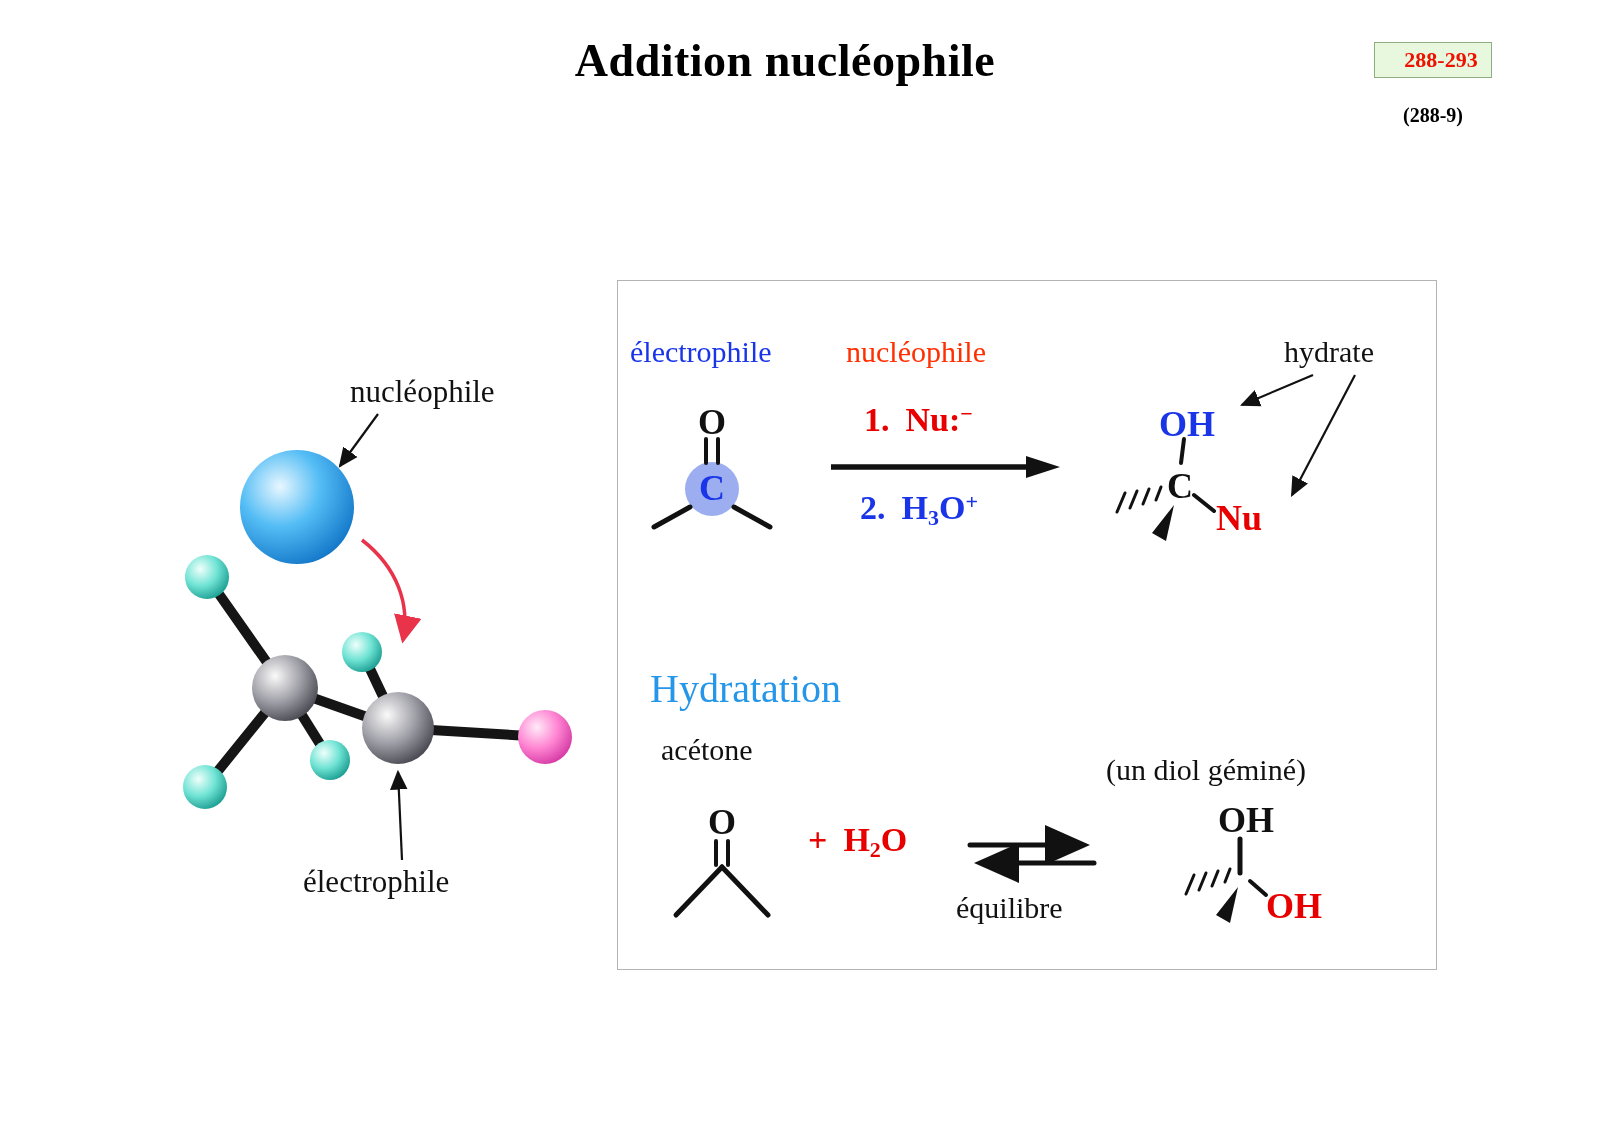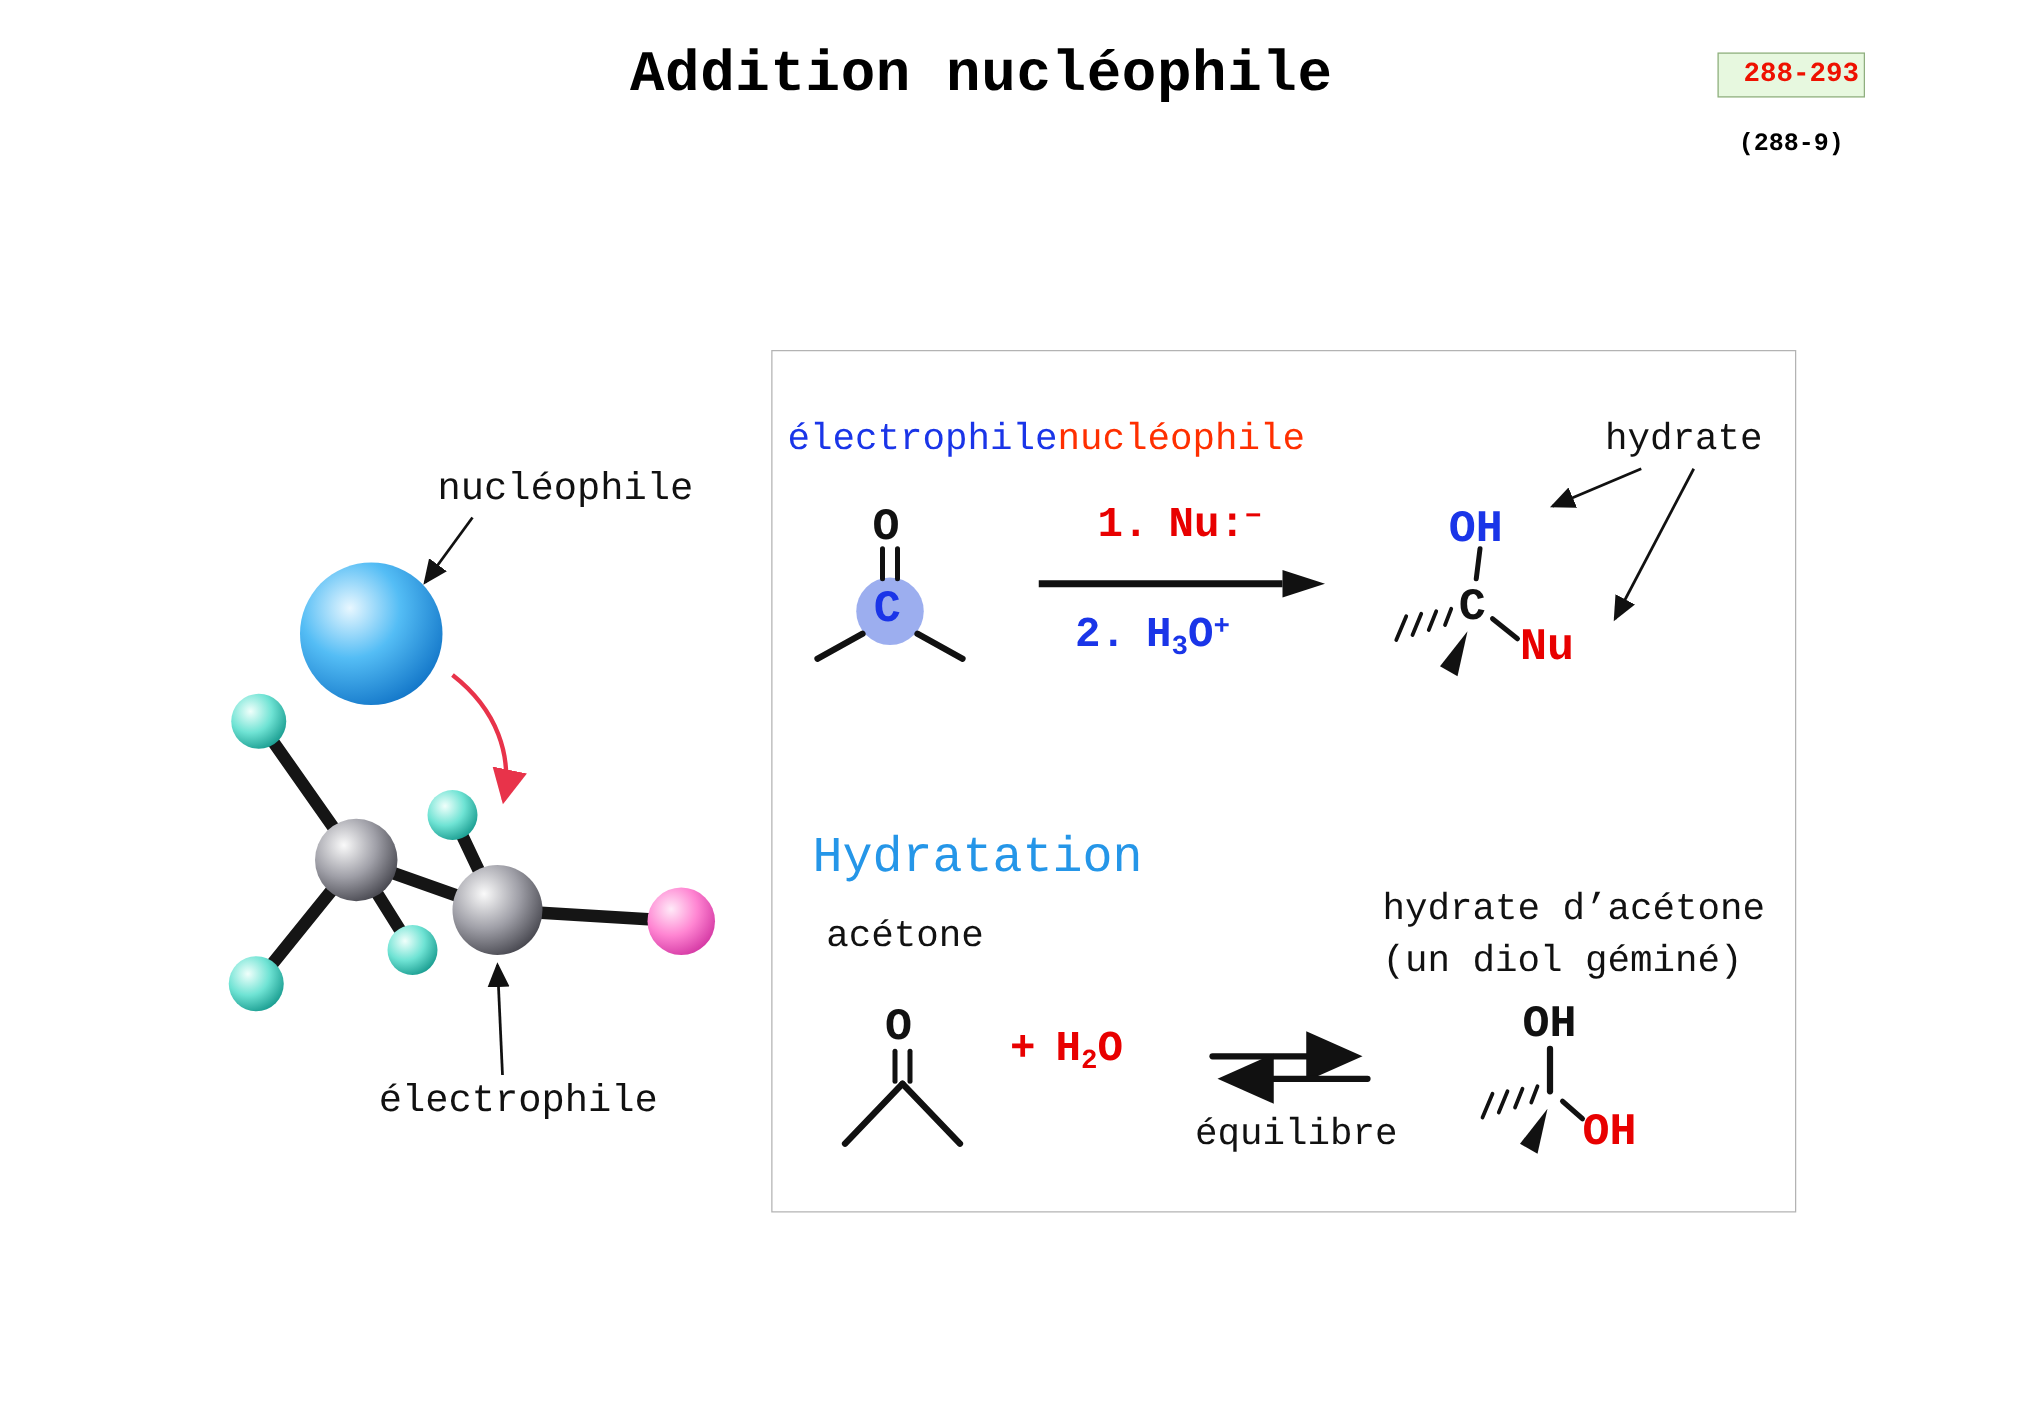--- a/index.html
+++ b/index.html
@@ -1,18 +1,18 @@
 <!DOCTYPE html>
 <html><head>
 <meta charset="utf-8">
 <style>
   html,body { margin:0; padding:0; background:#ffffff; }
   .canvas {
     position:relative; width:1623px; height:1125px; background:#ffffff;
-    font-family:Liberation Mono, monospace; color:#111; overflow:hidden;
+    font-family:Liberation Serif, serif; color:#111; overflow:hidden;
   }
   .abs { position:absolute; }
   .title {
     position:absolute; left:395px; top:34px; width:780px; text-align:center;
     font-size:46px; font-weight:800; letter-spacing:0.5px; color:#000;
   }
   .ref-box {
     position:absolute; left:1374px; top:42px; width:118px; height:36px;
     background:#e7f8df; border:1px solid #8fae7f; box-sizing:border-box;
     text-align:center; line-height:34px; font-size:22px; font-weight:bold; color:#ee1100;padding-left:16px;
@@ -180,35 +180,34 @@
       <polygon points="620,606 598,634 612,642" fill="#111"></polygon>
     </svg>
 
     <span class="abs t30 blue" style="left:12px; top:54px;">électrophile</span>
     <span class="abs t30 orange-red" style="left:228px; top:54px;">nucléophile</span>
     <span class="abs t30" style="left:666px; top:54px;">hydrate</span>
 
     <span class="abs chem" style="left:80px; top:120px;">O</span>
     <span class="abs chem blue" style="left:81px; top:186px;">C</span>
 
-    <div class="abs step red" style="left:246px; top:120px;margin-left:14px;">
+    <div class="abs step red" style="left:246px; top:120px;">
       <span>1.</span><span class="gap"></span><span>Nu:</span><sup class="s">−</sup>
     </div>
 
     <div class="abs step blue" style="left:242px; top:208px;">
       <span>2.</span><span class="gap"></span><span>H</span><sub class="s">3</sub><span>O</span><sup class="s">+</sup>
     </div>
 
     <span class="abs chem blue" style="left:541px; top:122px;">OH</span>
     <span class="abs chem" style="left:549px; top:184px;">C</span>
     <span class="abs chem red" style="left:598px; top:216px;">Nu</span>
 
     <div class="abs t40 hyd-blue" style="left:11px; top:384px;">Hydratation</div>
     <span class="abs t30" style="left:43px; top:452px;">acétone</span>
-    <span class="abs t30" style="left:488px; top:430px;">hydrate d’acétone</span>
     <span class="abs t30" style="left:488px; top:472px;">(un diol géminé)</span>
 
     <span class="abs chem" style="left:90px; top:520px;">O</span>
 
     <div class="abs step red" style="left:190px; top:540px;">
       <span>+</span><span class="gap"></span><span>H</span><sub class="s">2</sub><span>O</span>
     </div>
 
     <span class="abs t30" style="left:338px; top:610px;">équilibre</span>
 

